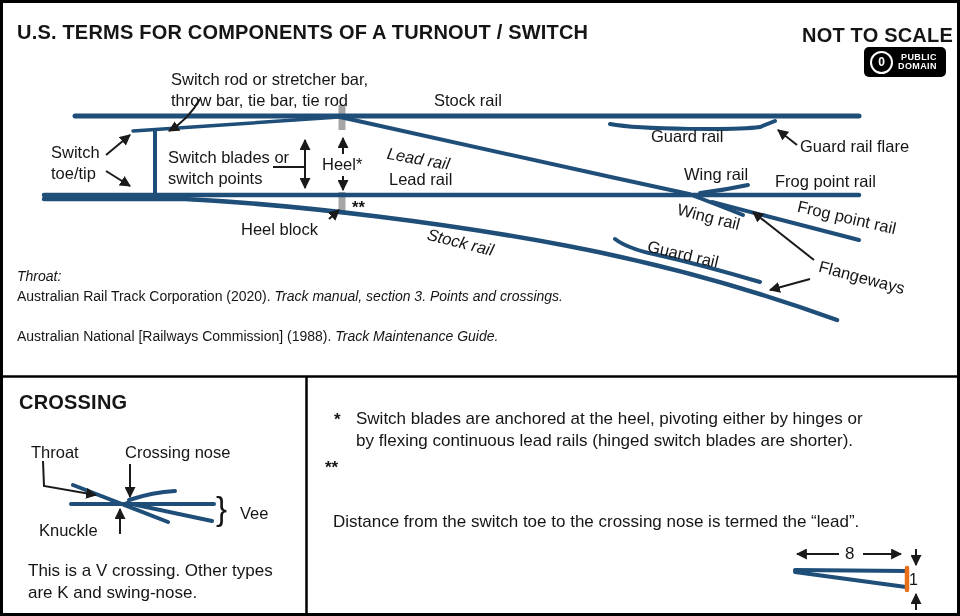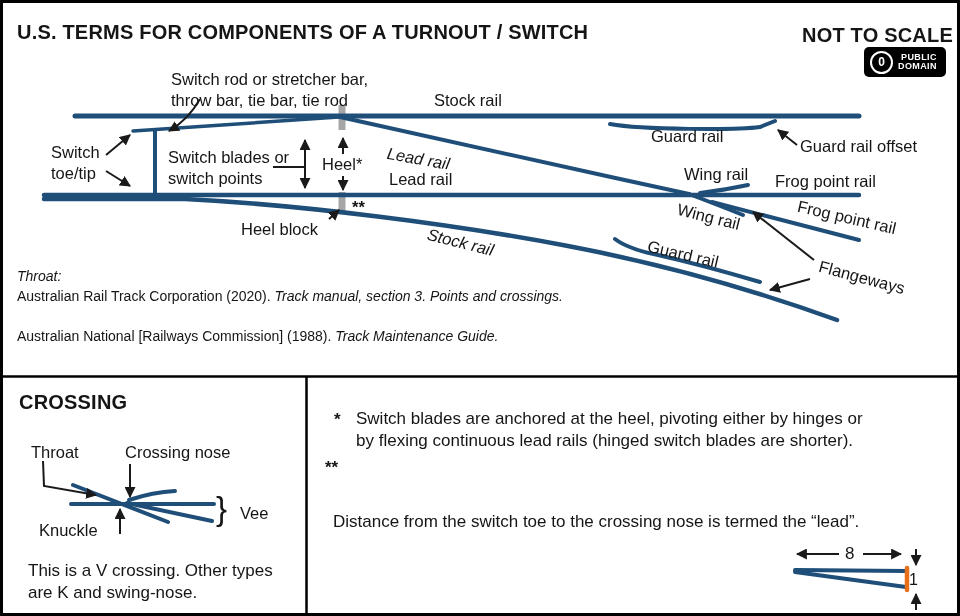--- a/index.html
+++ b/index.html
@@ -123,21 +123,21 @@
 toe/tip</div>
   <div class="lbl" style="left:165px;top:144px">Switch blades or
 switch points</div>
   <div class="lbl nowrap" style="left:319px;top:151px">Heel*</div>
   <div class="lbl nowrap" style="left:238px;top:216px">Heel block</div>
   <div class="lbl b nowrap" style="left:349px;top:194px">**</div>
   <div class="lbl it rot10 nowrap" style="left:386px;top:140px">Lead rail</div>
   <div class="lbl nowrap" style="left:386px;top:166px">Lead rail</div>
   <div class="lbl it rot14 nowrap" style="left:427px;top:221px">Stock rail</div>
   <div class="lbl nowrap" style="left:648px;top:123px">Guard rail</div>
-  <div class="lbl nowrap" style="left:797px;top:133px">Guard rail offset</div>
+  <div class="lbl nowrap" style="left:797px;top:133px">Guard rail flare</div>
   <div class="lbl nowrap" style="left:681px;top:161px">Wing rail</div>
   <div class="lbl nowrap" style="left:772px;top:168px">Frog point rail</div>
   <div class="lbl rot14 nowrap" style="left:677px;top:196px">Wing rail</div>
   <div class="lbl rot13 nowrap" style="left:797px;top:193px">Frog point rail</div>
   <div class="lbl rot13 nowrap" style="left:647px;top:233px">Guard rail</div>
   <div class="lbl rot15 nowrap" style="left:819px;top:253px">Flangeways</div>
 
   <div class="src it" style="left:14px;top:264px">Throat:</div>
   <div class="src" style="left:14px;top:284px">
     <span>Australian Rail Track Corporation (2020). </span><span class="it">Track manual, section 3. Points and crossings.</span>

